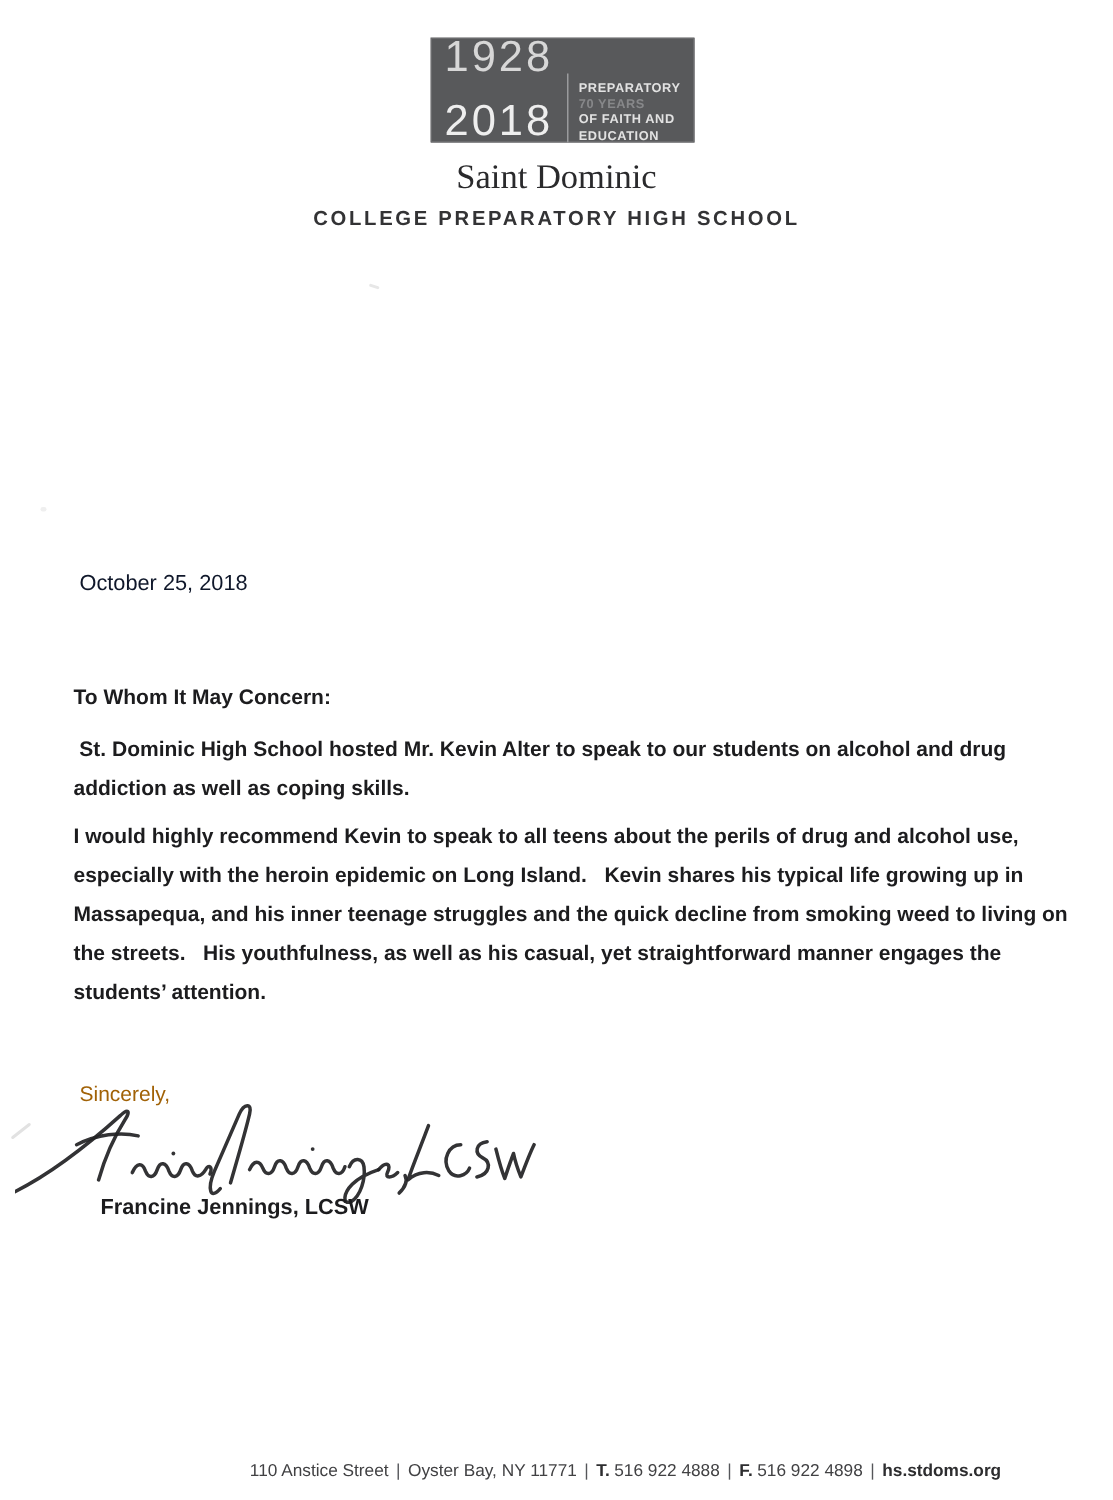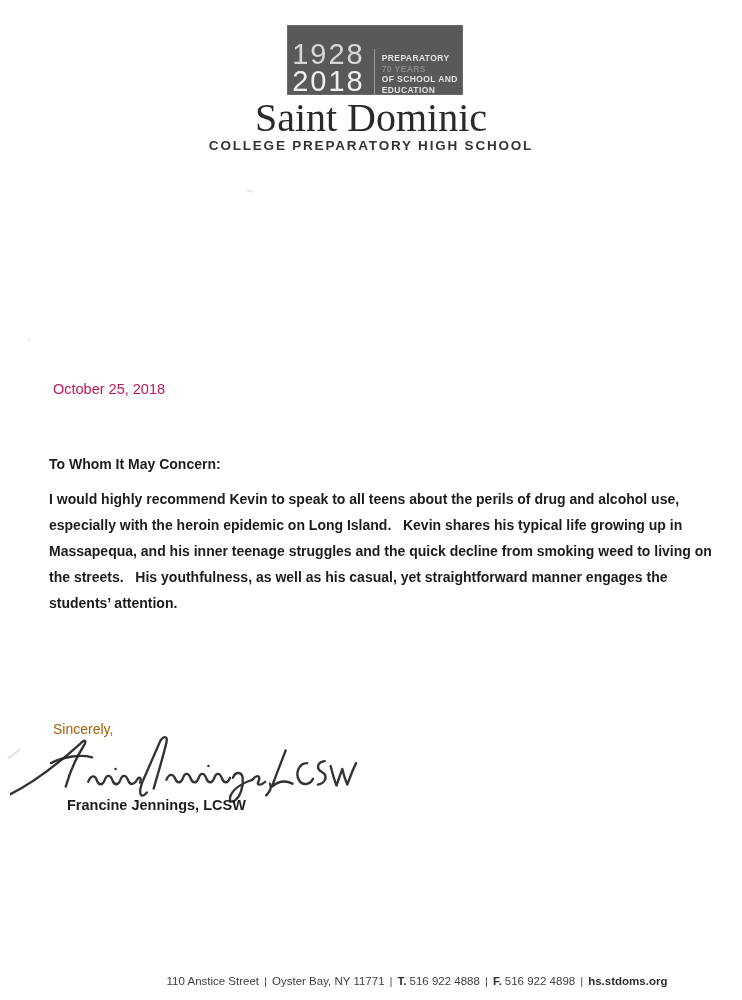--- a/index.html
+++ b/index.html
@@ -31,21 +31,21 @@
     box-shadow: 0 0 0 1px #6a6b6d inset;
   }
   .logo-years {
     font-size: 29px;
     line-height: 27px;
     letter-spacing: 2px;
     color: #d7d7d7;
     text-align: left;
     font-weight: normal;
   }
-  .logo-years .yr2 { color: #eeeeee; }
+  .logo-years .yr2 { color: #eeeeee; margin-top: 16px; }
   .logo-divider {
     width: 1px;
     height: 46px;
     background: #9a9b9d;
     margin: 0 7px 0 9px;
   }
   .logo-tagline {
     font-size: 8.5px;
     line-height: 10.5px;
     font-weight: bold;
@@ -55,21 +55,21 @@
   }
   .logo-tagline .muted { color: #87888a; }
 
   .school-name {
     position: absolute;
     left: 0;
     top: 100px;
     width: 742px;
     text-align: center;
     font-family: "Liberation Serif", serif;
-    font-size: 40px;
+    font-size: 23px;
     line-height: 36px;
     color: #2a2a2c;
   }
   .school-subtitle {
     position: absolute;
     left: 0;
     top: 138px;
     width: 742px;
     text-align: center;
     font-size: 13.5px;
@@ -77,21 +77,21 @@
     letter-spacing: 1.8px;
     color: #333335;
   }
 
   
   .date {
     position: absolute;
     left: 53px;
     top: 381px;
     font-size: 14.5px;
-    color: #be185d;
+    color: #0f172a;
   }
   .body {
     position: absolute;
     left: 49px;
     top: 451px;
     width: 668px;
     font-size: 14px;
     line-height: 26px;
     color: #1c1c1e;
   }
@@ -165,32 +165,33 @@
   <header>
     <div class="logo-box">
       <div class="logo-years">
         <div class="yr1">1928</div>
         <div class="yr2">2018</div>
       </div>
       <div class="logo-divider"></div>
       <div class="logo-tagline">
         <div>PREPARATORY</div>
         <div class="muted">70 YEARS</div>
-        <div>OF SCHOOL AND</div>
+        <div>OF FAITH AND</div>
         <div>EDUCATION</div>
       </div>
     </div>
     <div class="school-name">Saint Dominic</div>
     <div class="school-subtitle">COLLEGE PREPARATORY HIGH SCHOOL</div>
   </header>
 
   <div class="date">October 25, 2018</div>
 
   <div class="body">
     <p class="salutation">To Whom It May Concern:</p>
+    <p> St. Dominic High School hosted Mr. Kevin Alter to speak to our students on alcohol and drug addiction as well as coping skills.</p>
     <p>I would highly recommend Kevin to speak to all teens about the perils of drug and alcohol use, especially with the heroin epidemic on Long Island.   Kevin shares his typical life growing up in Massapequa, and his inner teenage struggles and the quick decline from smoking weed to living on the streets.   His youthfulness, as well as his casual, yet straightforward manner engages the students’ attention.</p>
   </div>
 
   <div class="closing">Sincerely,</div>
 
   <svg class="signature" viewBox="0 0 356 76" aria-label="handwritten signature">
 
     <path d="M0 64 C 24 52, 52 30, 72 12 C 77 7, 79 9, 75 15 C 68 26, 61 42, 57 56"></path>
     <path d="M42 32 C 56 25, 72 23, 84 26"></path>
 

